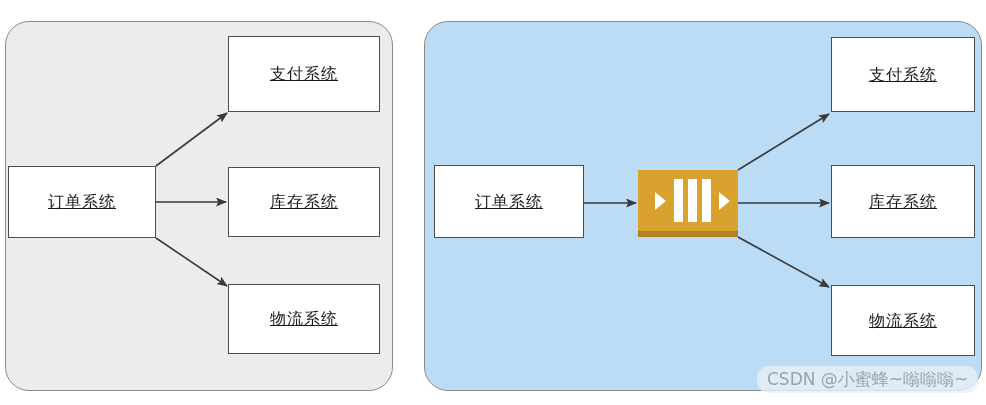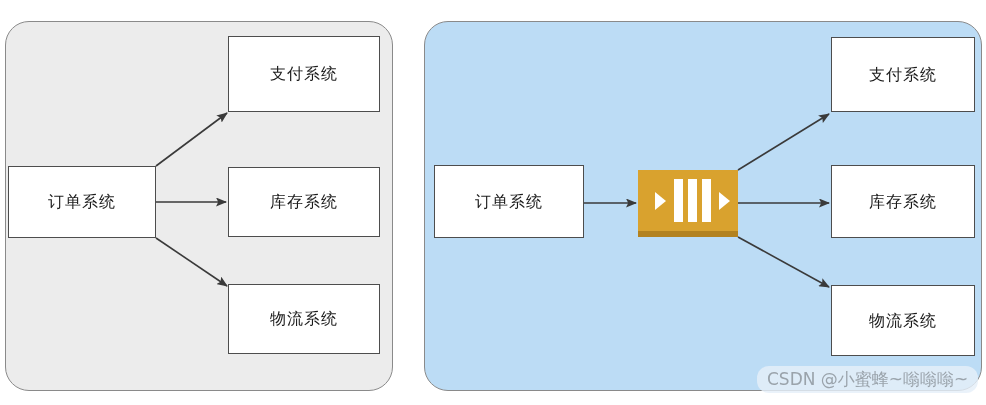--- a/index.html
+++ b/index.html
@@ -50,20 +50,21 @@
     display: flex;
     align-items: center;
     justify-content: center;
   }
   .node .node-label {
     font-size: 16px;
     color: #1b1b1b;
     letter-spacing: 1px;
     line-height: 1;
     white-space: nowrap;
+    text-decoration: underline;
   }
 
   
   .n-src-a   { left: 8px;   top: 166px; width: 148px; height: 72px; }
   .n-pay-a   { left: 228px; top: 36px;  width: 152px; height: 76px; }
   .n-inv-a   { left: 228px; top: 167px; width: 152px; height: 70px; }
   .n-log-a   { left: 228px; top: 284px; width: 152px; height: 70px; }
 
   
   .n-src-b   { left: 434px; top: 165px; width: 150px; height: 73px; }

